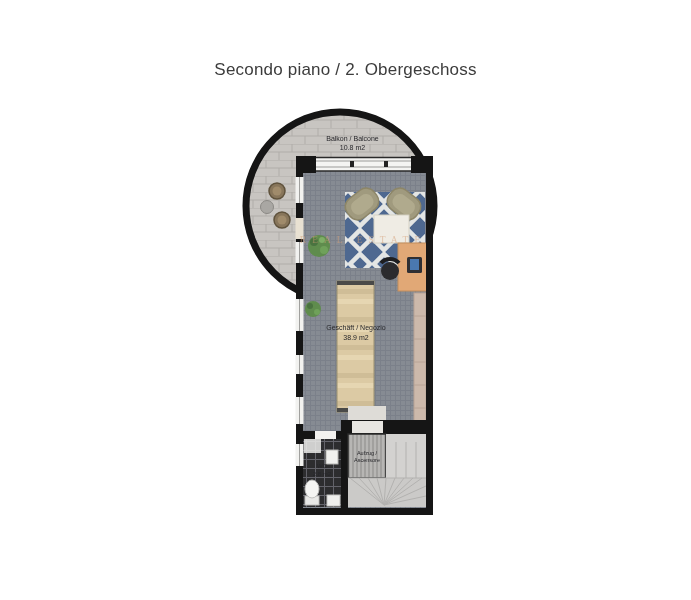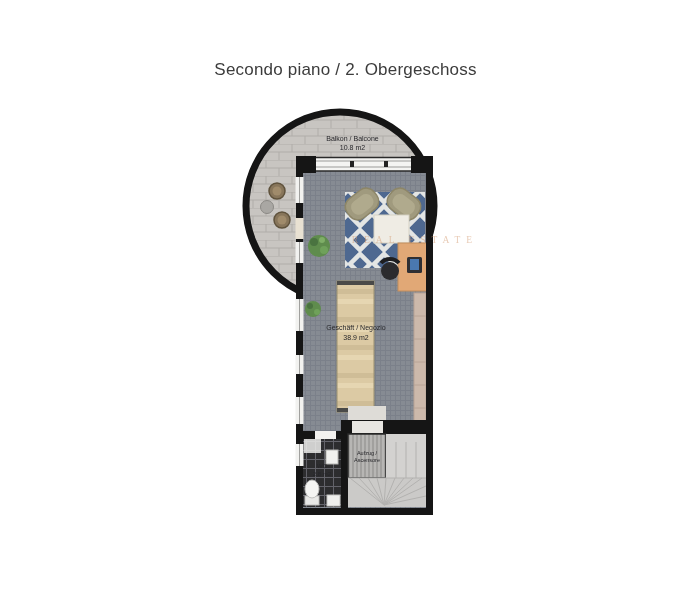--- a/index.html
+++ b/index.html
@@ -11,21 +11,21 @@
   .plan-label{position:absolute;text-align:center;color:#26262a;z-index:5;}
   .lbl-balcony{left:300px;top:134px;width:105px;font-size:7px;line-height:9px;}
   .lbl-shop{left:303px;top:323px;width:106px;font-size:7px;line-height:9.5px;}
   .lbl-elevator{left:345px;top:450px;width:44px;font-size:5.5px;line-height:7px;}
   .lbl-wc{left:302px;top:462px;width:40px;font-size:6px;line-height:8px;}
   .watermark{position:absolute;left:248px;top:234px;width:230px;text-align:center;z-index:6;
              pointer-events:none;}
   .watermark .wm1{font-family:"Liberation Serif", serif;font-weight:bold;font-size:27px;
                   letter-spacing:3px;color:rgba(224,164,110,0.50);line-height:28px;}
   .watermark .wm2{font-family:"Liberation Serif", serif;font-size:9.5px;letter-spacing:6px;
-                  color:rgba(213,158,118,0.55);line-height:12px;text-align:right;}
+                  color:rgba(213,158,118,0.55);line-height:12px;}
 </style>
 </head>
 <body>
 
 <div class="stage">
 
   <svg width="691" height="600" viewBox="0 0 691 600">
     <defs>
       <pattern id="pav" width="26" height="16" patternUnits="userSpaceOnUse">
         <rect width="26" height="16" fill="#c8c5c1"></rect>

